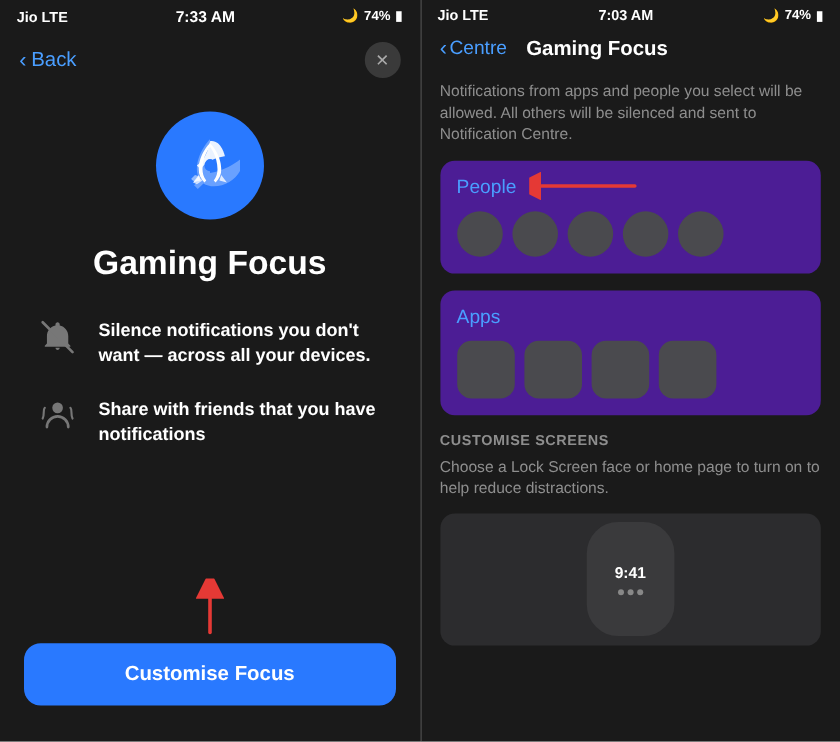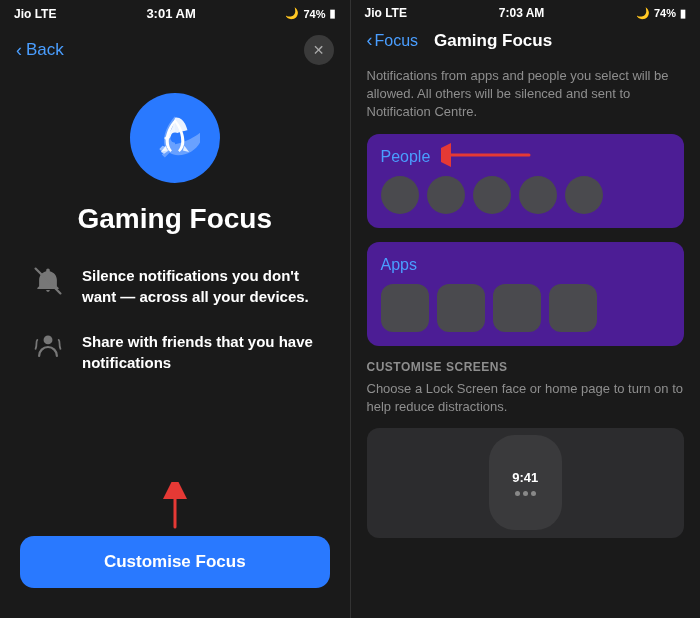--- a/index.html
+++ b/index.html
@@ -316,21 +316,21 @@
       background: #333;
     }
   </style>
 </head>
 <body>
 
 <div class="left-panel">
 
   <div class="status-bar-left">
     <span class="carrier">Jio  LTE</span>
-    <span class="time">3:01 AM</span>
+    <span class="time">7:33 AM</span>
     <div class="status-icons-left">
       <span>🌙</span>
       <span>74%</span>
       <span>▮</span>
     </div>
   </div>
 
   <div class="nav-bar-left">
     <div class="back-btn">
       <span style="font-size:18px;">‹</span>
@@ -409,21 +409,21 @@
     <div class="status-icons-left">
       <span>🌙</span>
       <span>74%</span>
       <span>▮</span>
     </div>
   </div>
 
   <div class="nav-bar-right">
     <div class="focus-back-btn">
       <span style="font-size:18px;color:#4a9eff;">‹</span>
-      <span style="color:#4a9eff;font-size:16px;">Focus</span>
+      <span style="color:#4a9eff;font-size:16px;">Centre</span>
     </div>
     <span class="right-page-title">Gaming Focus</span>
   </div>
 
   <div class="right-content">
 
     <div>
       <div class="section-desc">Notifications from apps and people you select will be allowed. All others will be silenced and sent to Notification Centre.</div>
 
       <div class="card" style="position:relative;">

